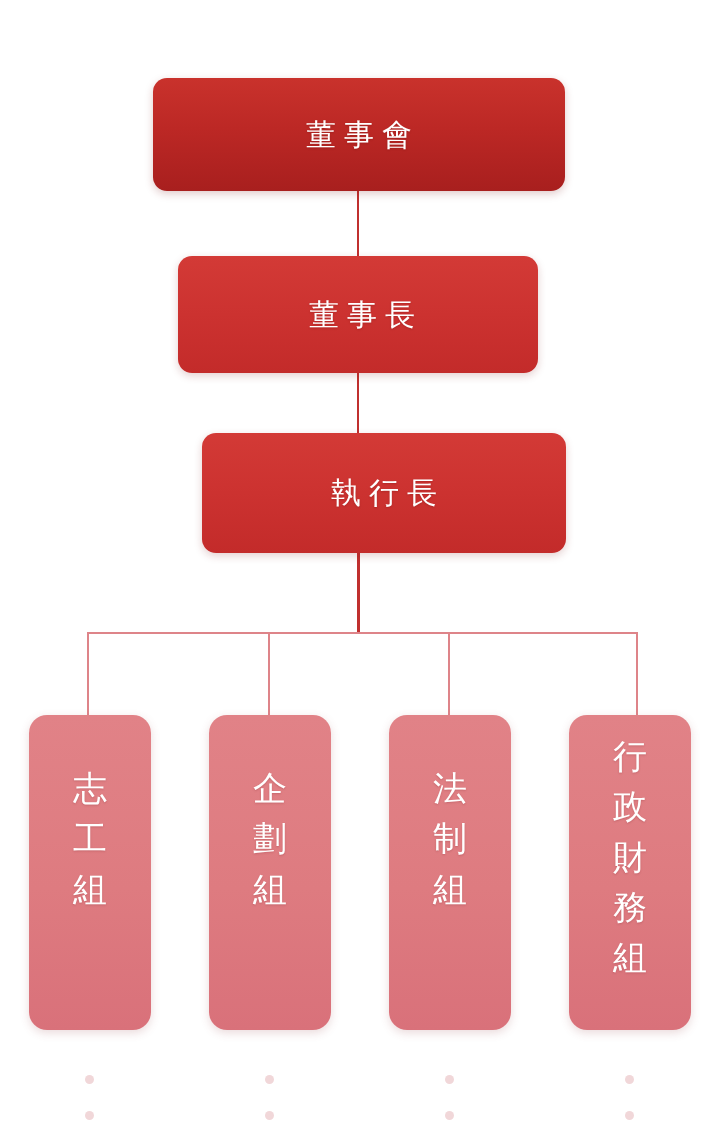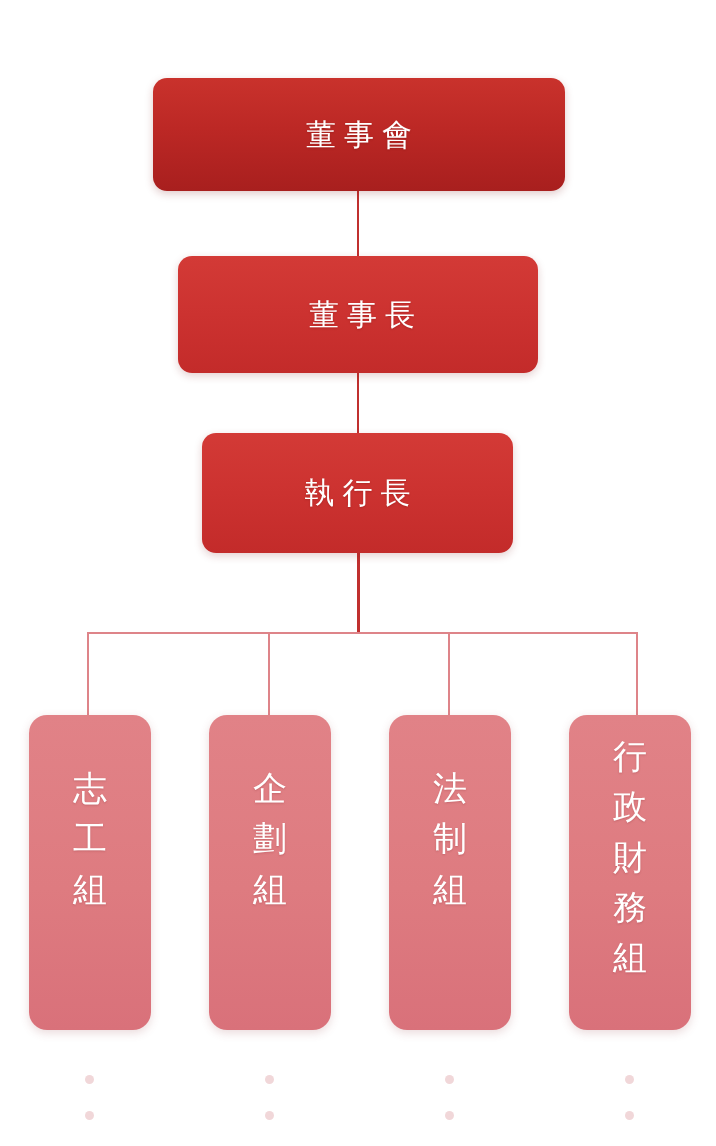--- a/index.html
+++ b/index.html
@@ -116,21 +116,21 @@
   <div class="conn-light" style="left:636px; top:584px; width:2px; height:84px;"></div>
 
   <div class="node node-top" style="left:153px; top:30px; width:412px; height:113px;">
     <span class="node-label-h">董事會</span>
   </div>
 
   <div class="node node-mid" style="left:178px; top:208px; width:360px; height:117px;padding-left:8px;">
     <span class="node-label-h">董事長</span>
   </div>
 
-  <div class="node node-mid" style="left:202px; top:385px; width:311px; height:120px;">
+  <div class="node node-mid" style="left:202px; top:385px; width:364px; height:120px;">
     <span class="node-label-h">執行長</span>
   </div>
 
   <div class="node node-leaf" style="left:29px; top:667px; width:122px; height:315px;">
     <div class="leaf-inner">
       <span class="leaf-char">志</span>
       <span class="leaf-char">工</span>
       <span class="leaf-char">組</span>
     </div>
   </div>

